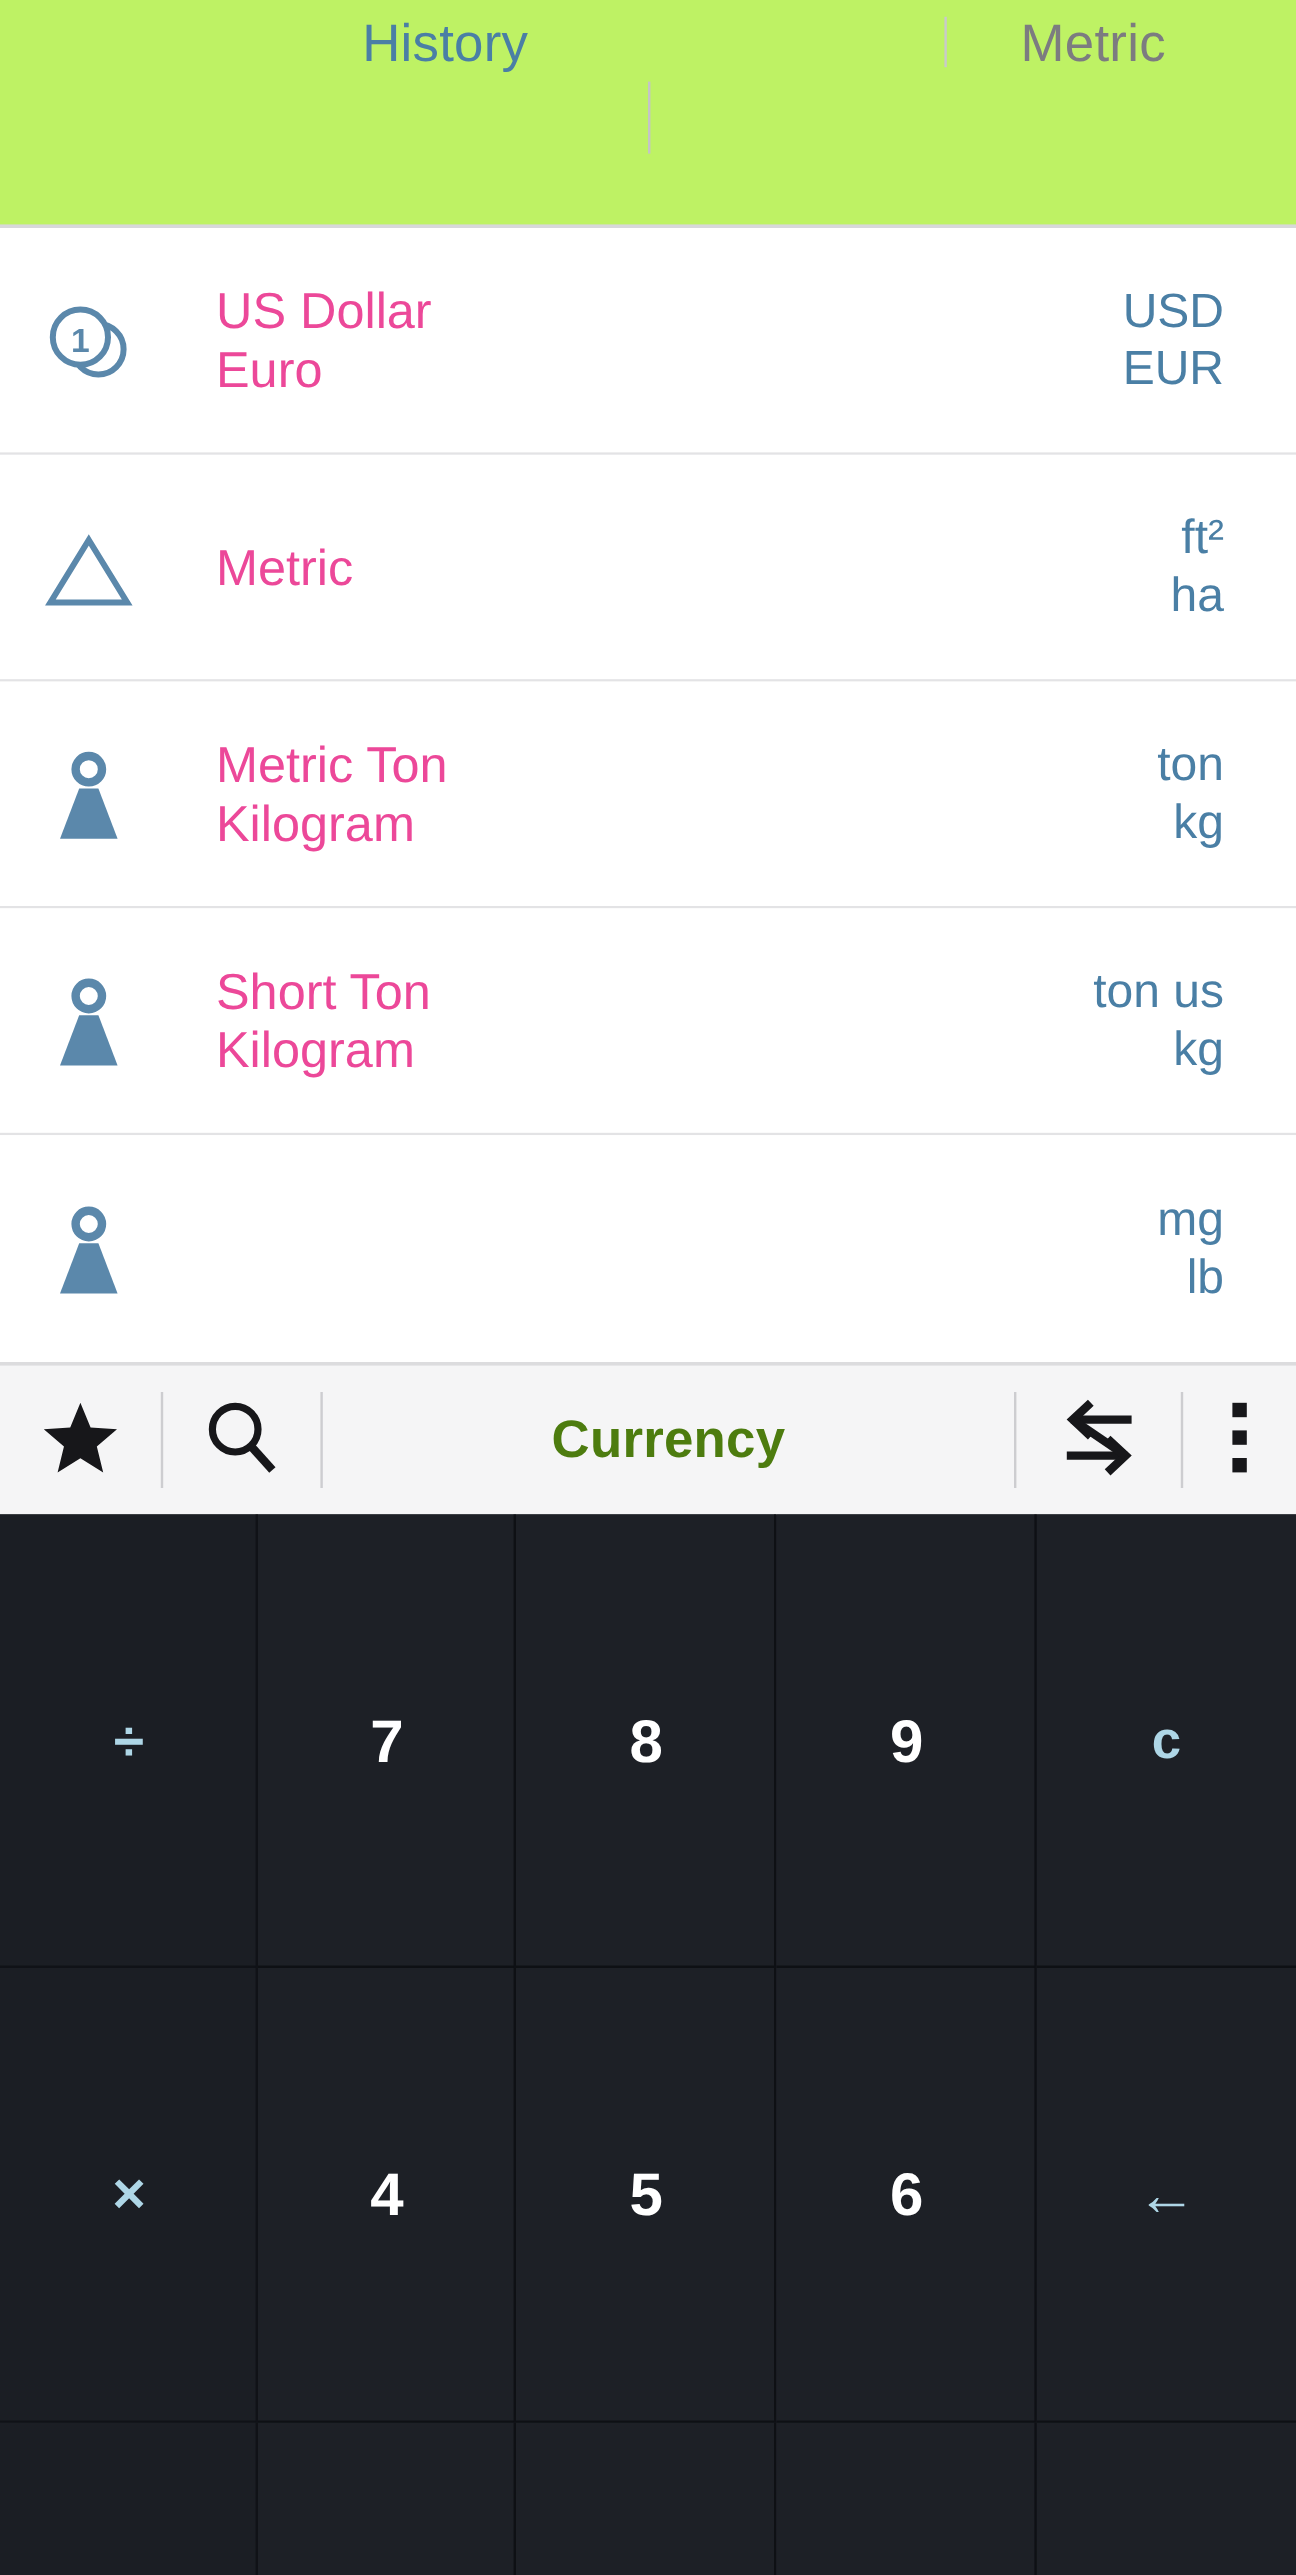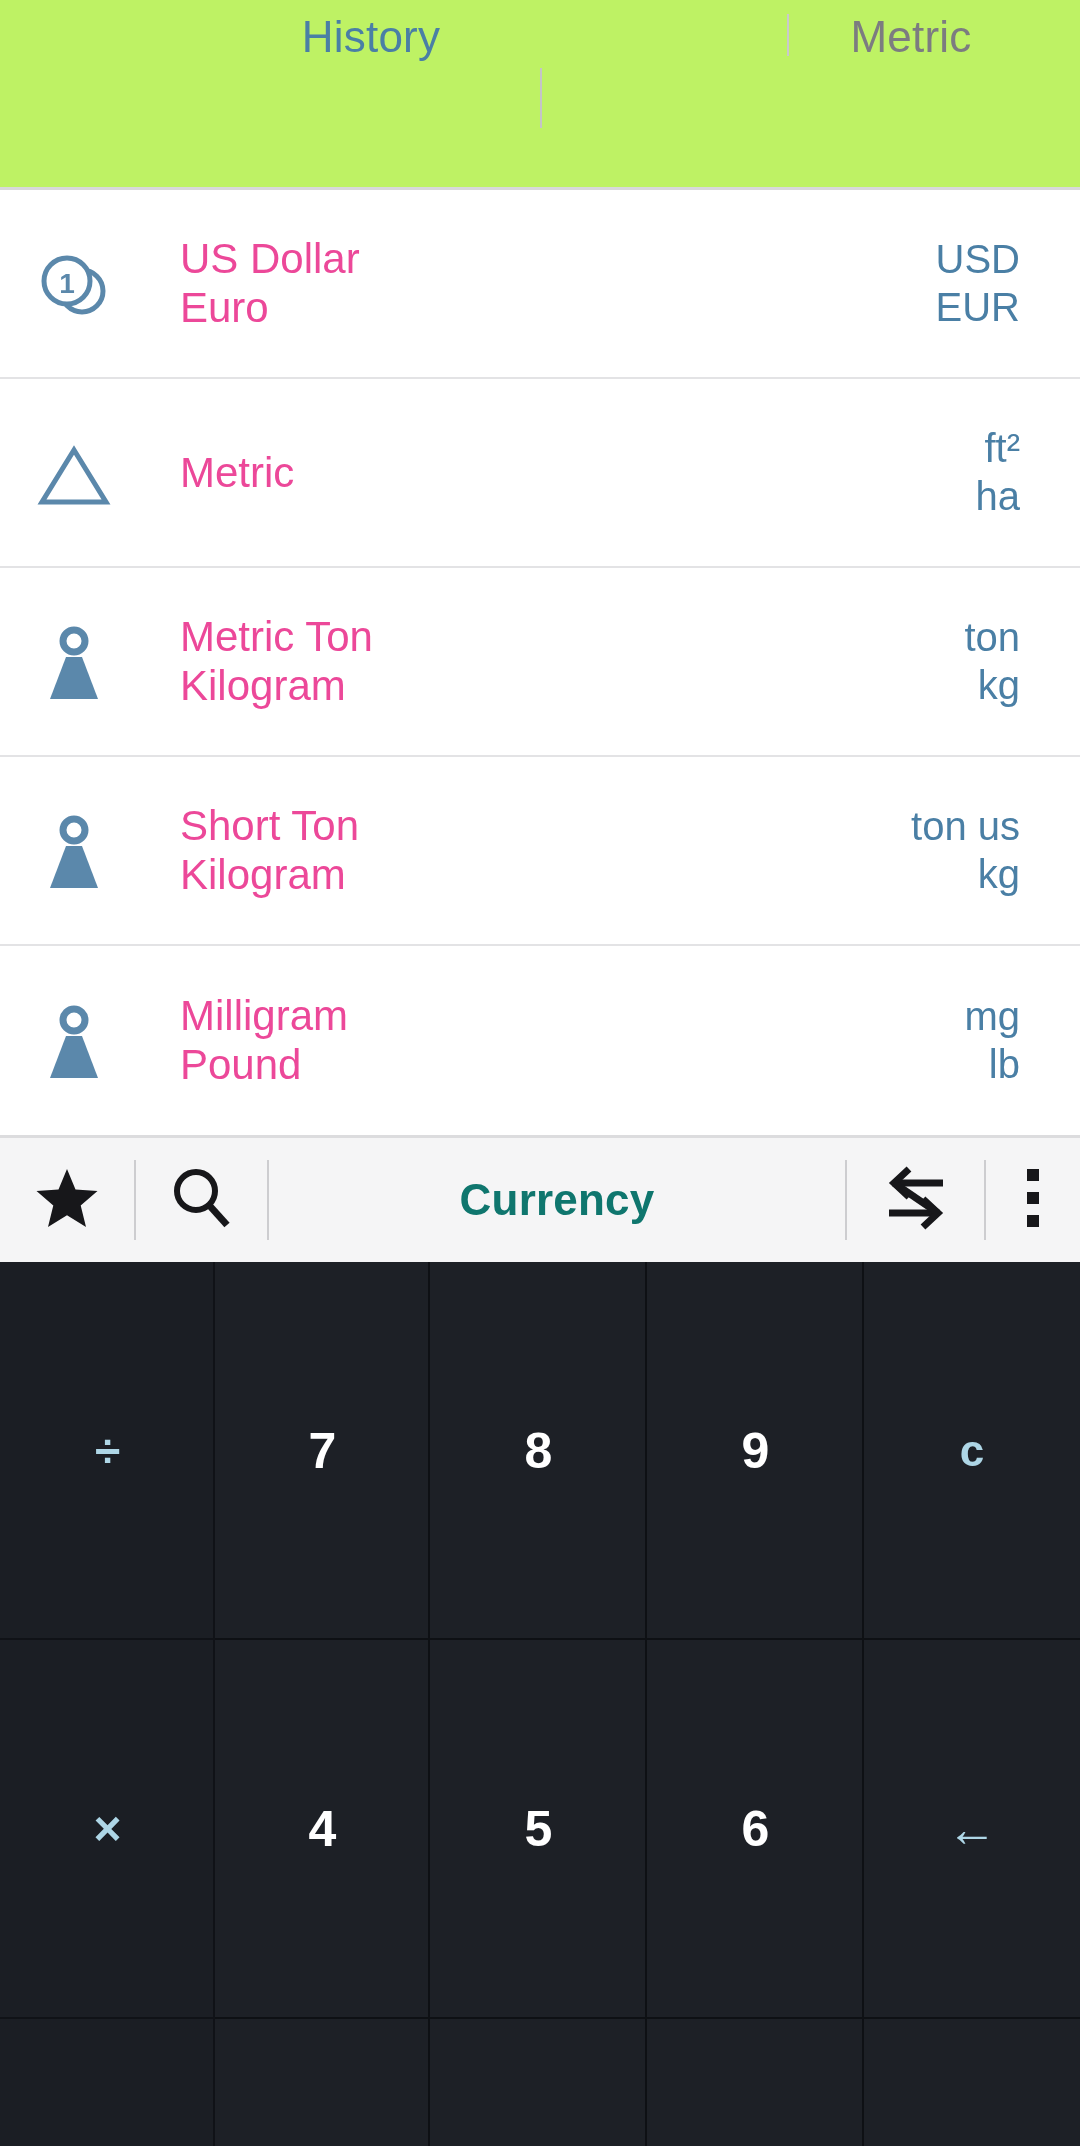--- a/index.html
+++ b/index.html
@@ -122,21 +122,21 @@
     background: #cdcdd0;
     margin: 22px 0;
     flex: 0 0 2px;
   }
   .tb-star { flex: 0 0 134px; }
   .tb-search { flex: 0 0 131px; }
   .tb-title {
     flex: 1 1 auto;
     font-size: 44px;
     font-weight: bold;
-    color: #0f766e;
+    color: #4d7c0f;
     letter-spacing: 0.2px;
   }
   .tb-swap { flex: 0 0 137px; }
   .tb-more { flex: 0 0 94px; }
 
   
   .keypad {
     position: relative;
     height: 1513px;
     background: #15171c;
@@ -254,24 +254,20 @@
     </div>
   </div>
 
   <div class="row">
     <div class="row-icon">
       <svg viewBox="0 0 76 86" width="76" height="86">
         <circle cx="38" cy="22" r="11" fill="none" stroke="#5b88ab" stroke-width="7"></circle>
         <polygon points="30,38 46,38 62,80 14,80" fill="#5b88ab"></polygon>
       </svg>
     </div>
-    <div class="row-names">
-      <span class="nm">Milligram</span>
-      <span class="nm">Pound</span>
-    </div>
     <div class="row-codes">
       <span class="cd">mg</span>
       <span class="cd">lb</span>
     </div>
   </div>
 
 </div>
 
 <div class="toolbar">
 

